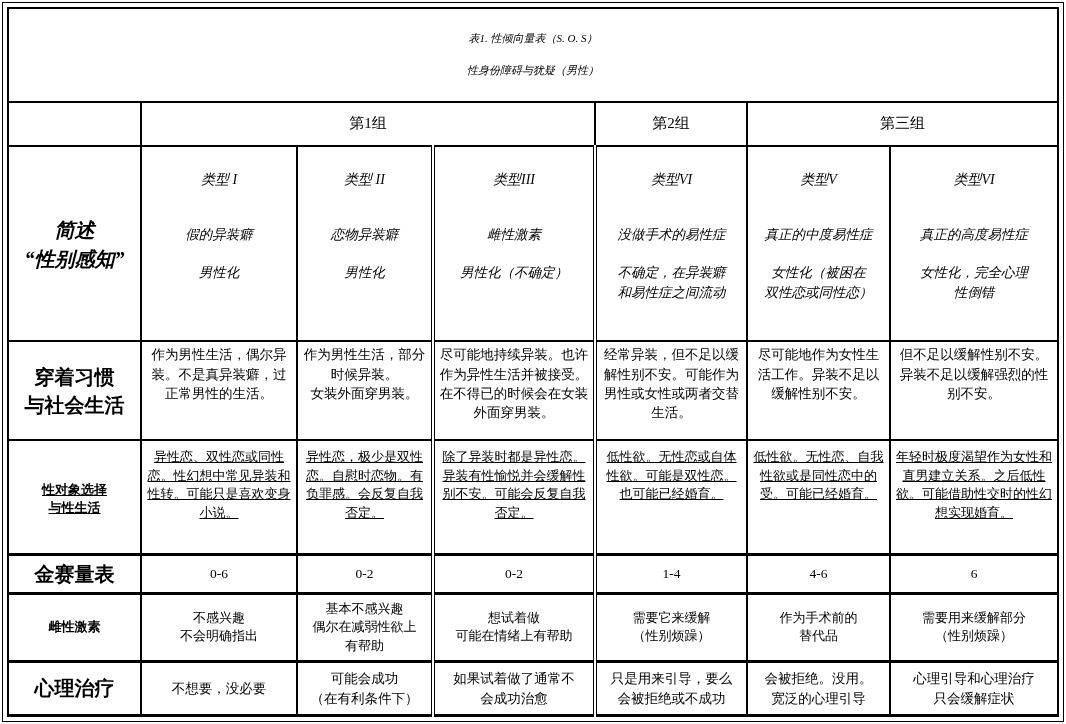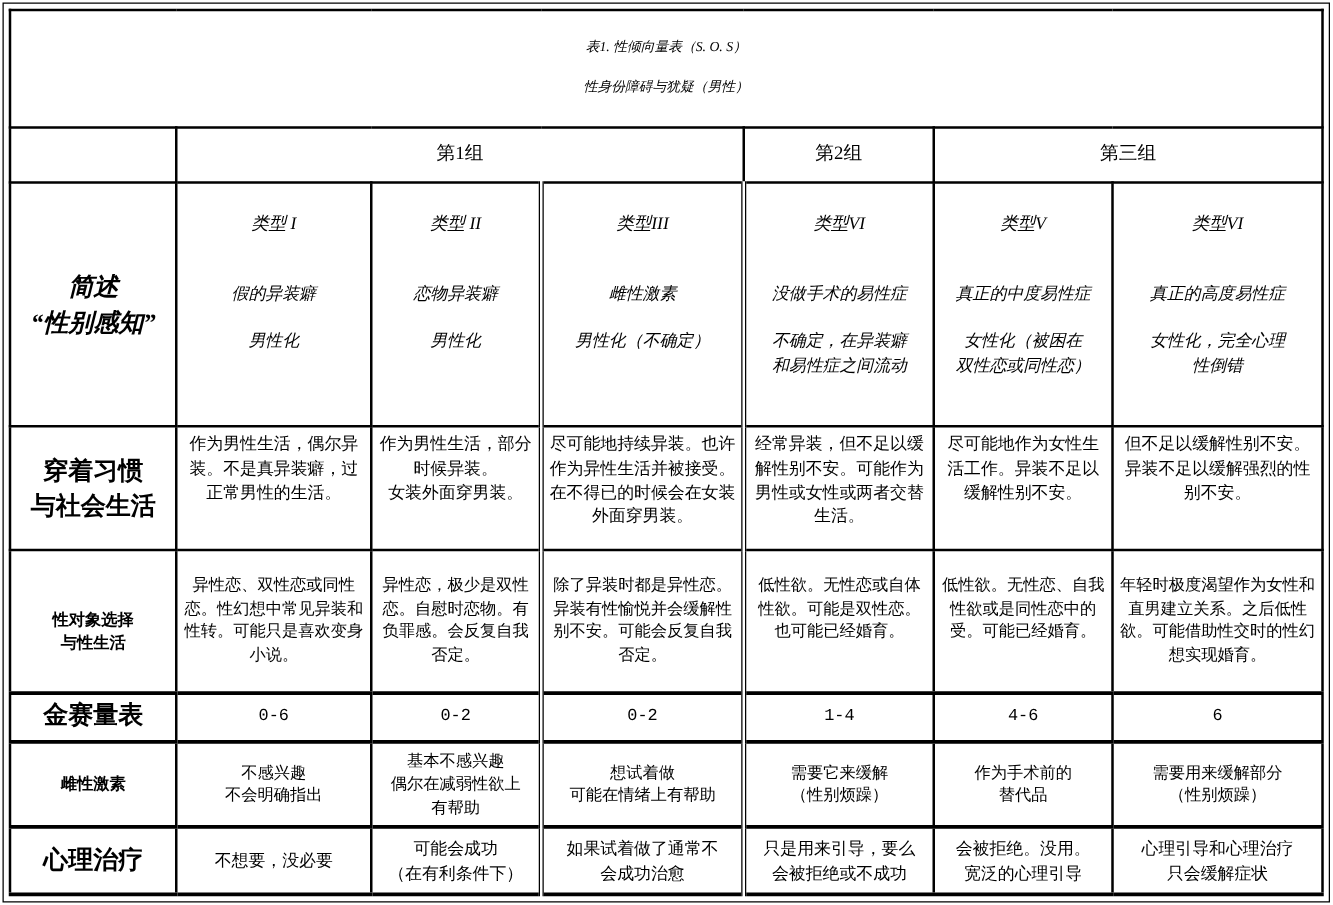--- a/index.html
+++ b/index.html
@@ -18,23 +18,23 @@
   td.dbl{border-left:4px double #000;margin-left:24px;}
   .r-title td{font-style:italic;font-size:11px;line-height:1.45;height:40px;}
   .r-group td{font-size:15px;height:34px;}
   .r-overview{height:112px;}
   .r-overview td{vertical-align:top;padding-top:4px;font-style:italic;}
   .r-overview .tname{font-size:14px;margin-bottom:16px;}
   .r-overview td:nth-child(5) .tdesc{text-align:center;}
   .r-dress{height:90px;}
   .r-dress td{vertical-align:top;padding-top:3px;}
   .r-sex{height:104px;}
-  .r-sex td{vertical-align:top;padding-top:18px;font-size:13px;}
+  .r-sex td{vertical-align:top;padding-top:7px;font-size:13px;text-decoration:underline;}
   .r-kinsey{height:27px;}
-  .r-kinsey td{border-top:3px solid #000;border-bottom:3px solid #000;font-family:Liberation Mono, monospace;}
+  .r-kinsey td{border-top:3px solid #000;border-bottom:3px solid #000;}
   .r-demand{height:53px;}
   .r-demand td{border-bottom:3px solid #000;}
   .r-estrogen{height:49px;}
   .r-estrogen td{border-bottom:3px solid #000;font-size:13px;}
   .r-therapy{height:49px;}
   .r-therapy td{border-bottom:3px solid #000;}
   .lbl{font-weight:bold;font-size:20px;vertical-align:middle !important;}
 </style>
 </head>
 <body>

